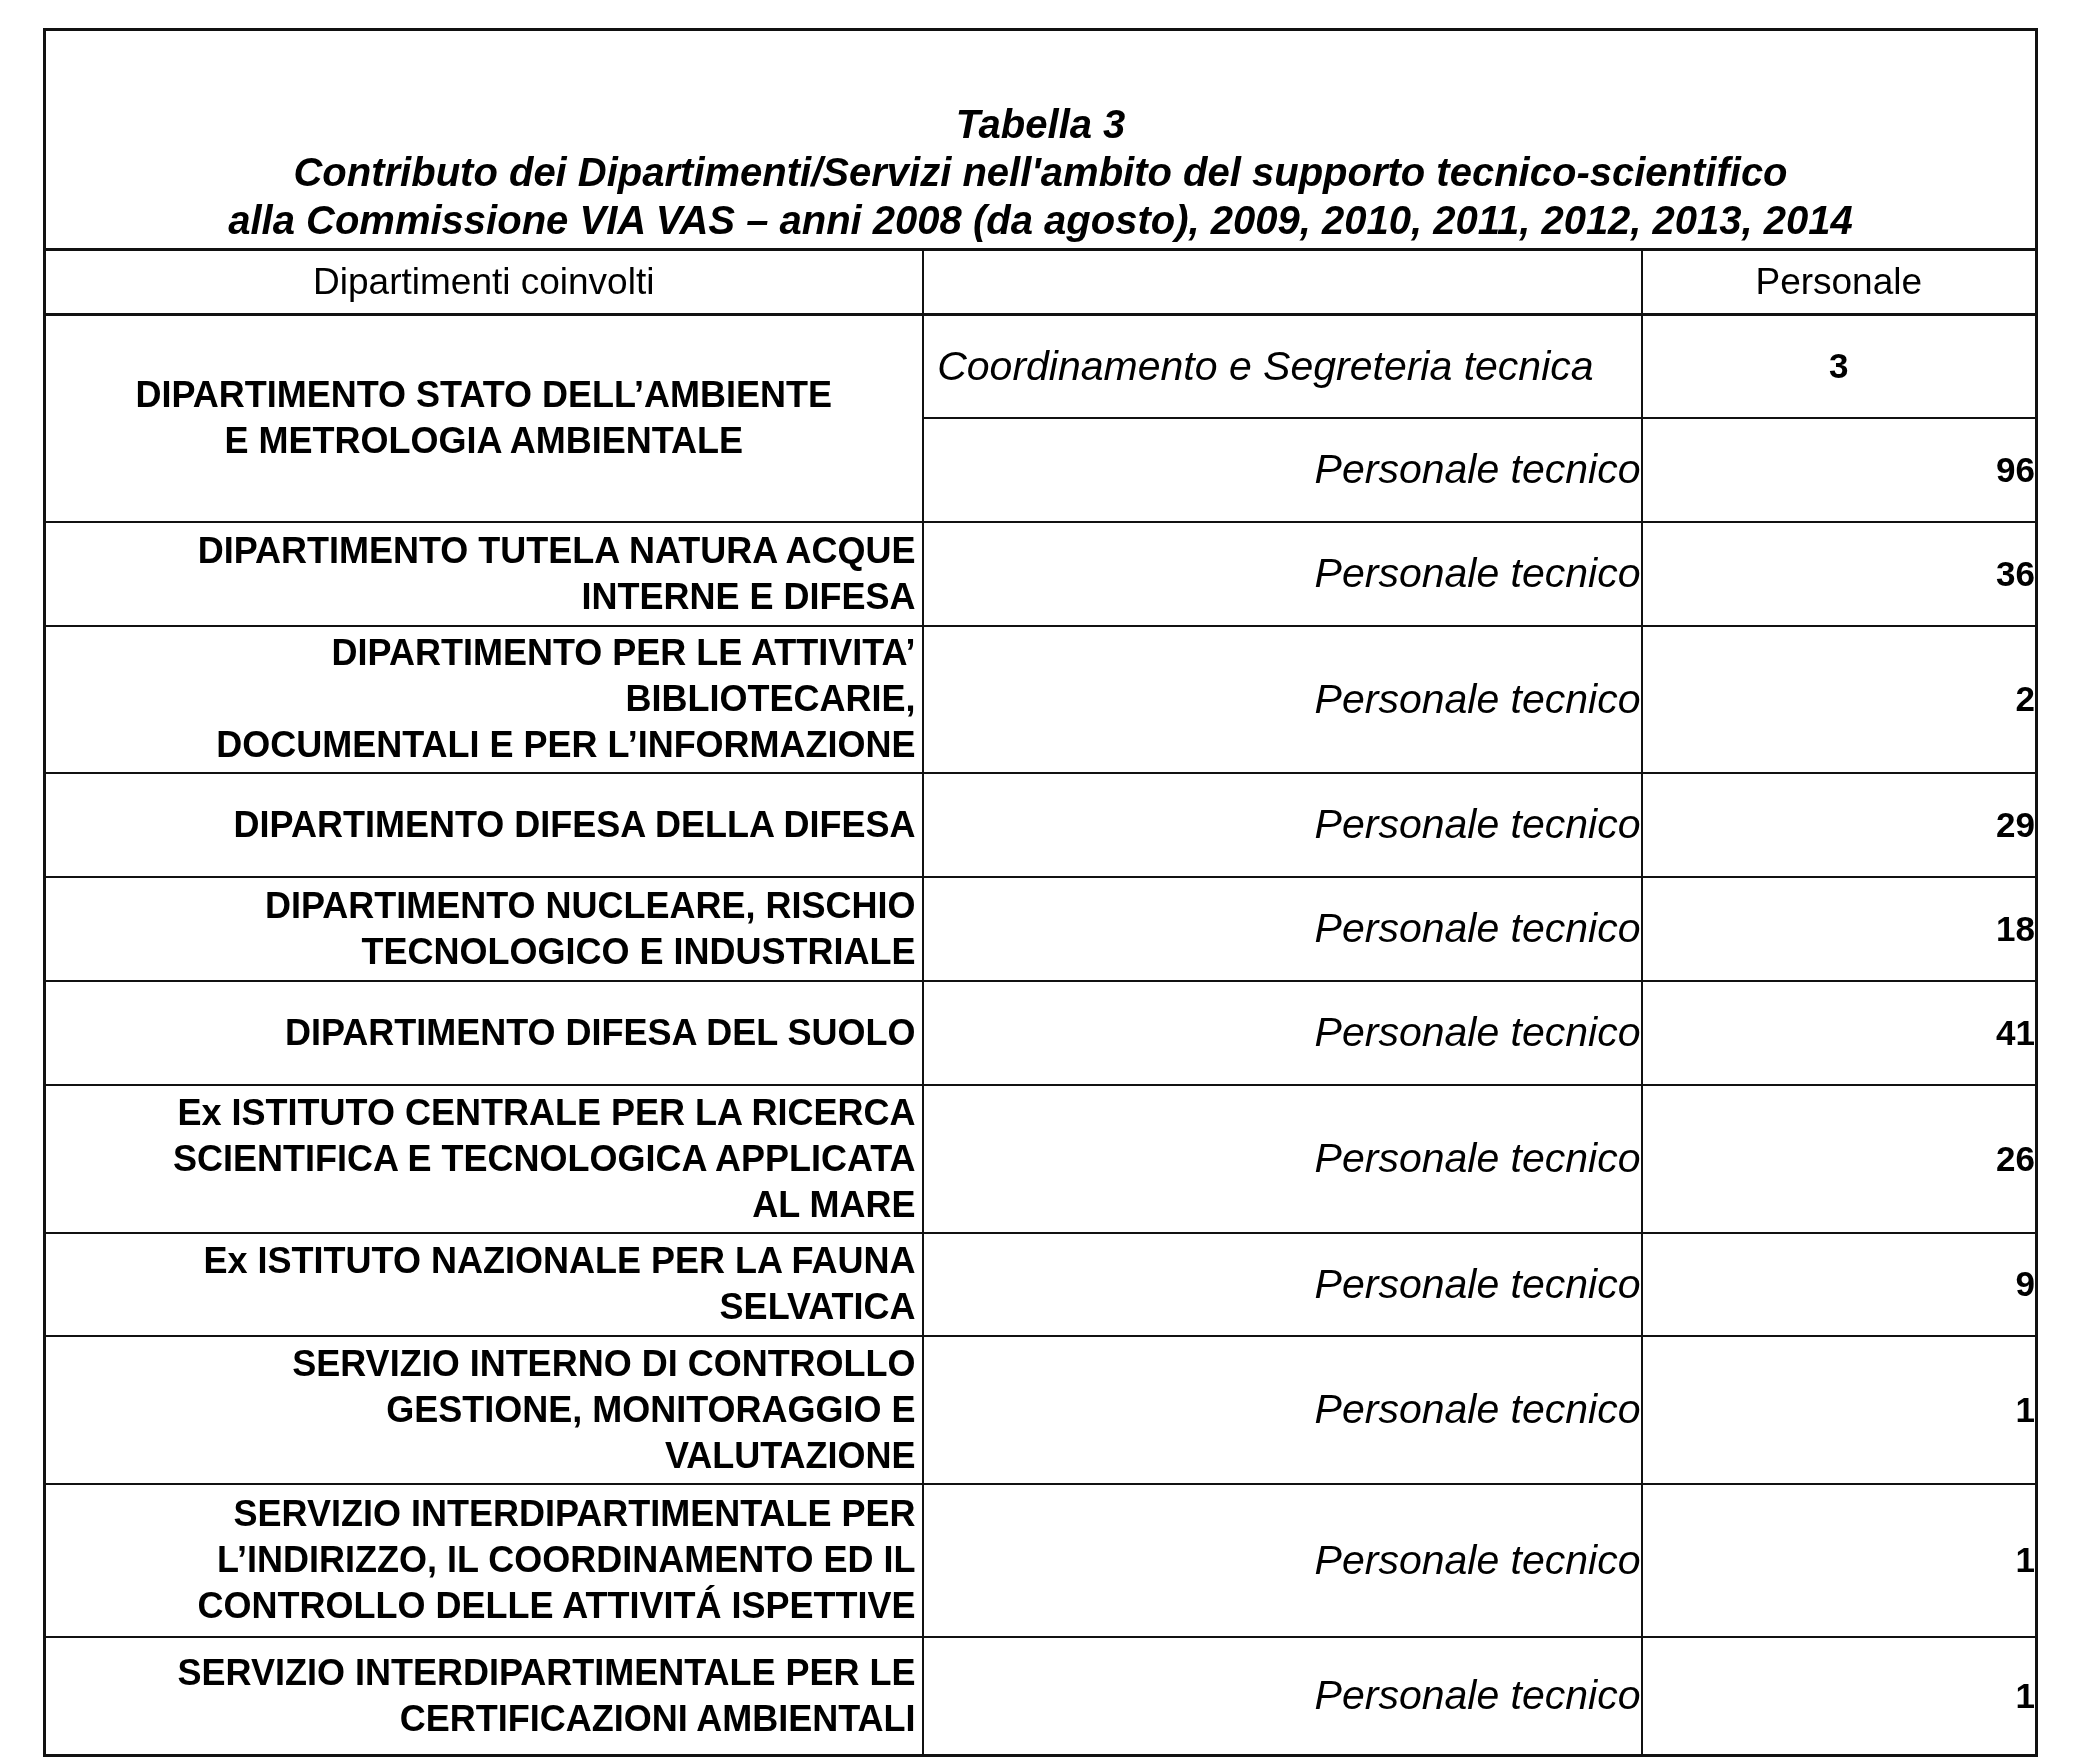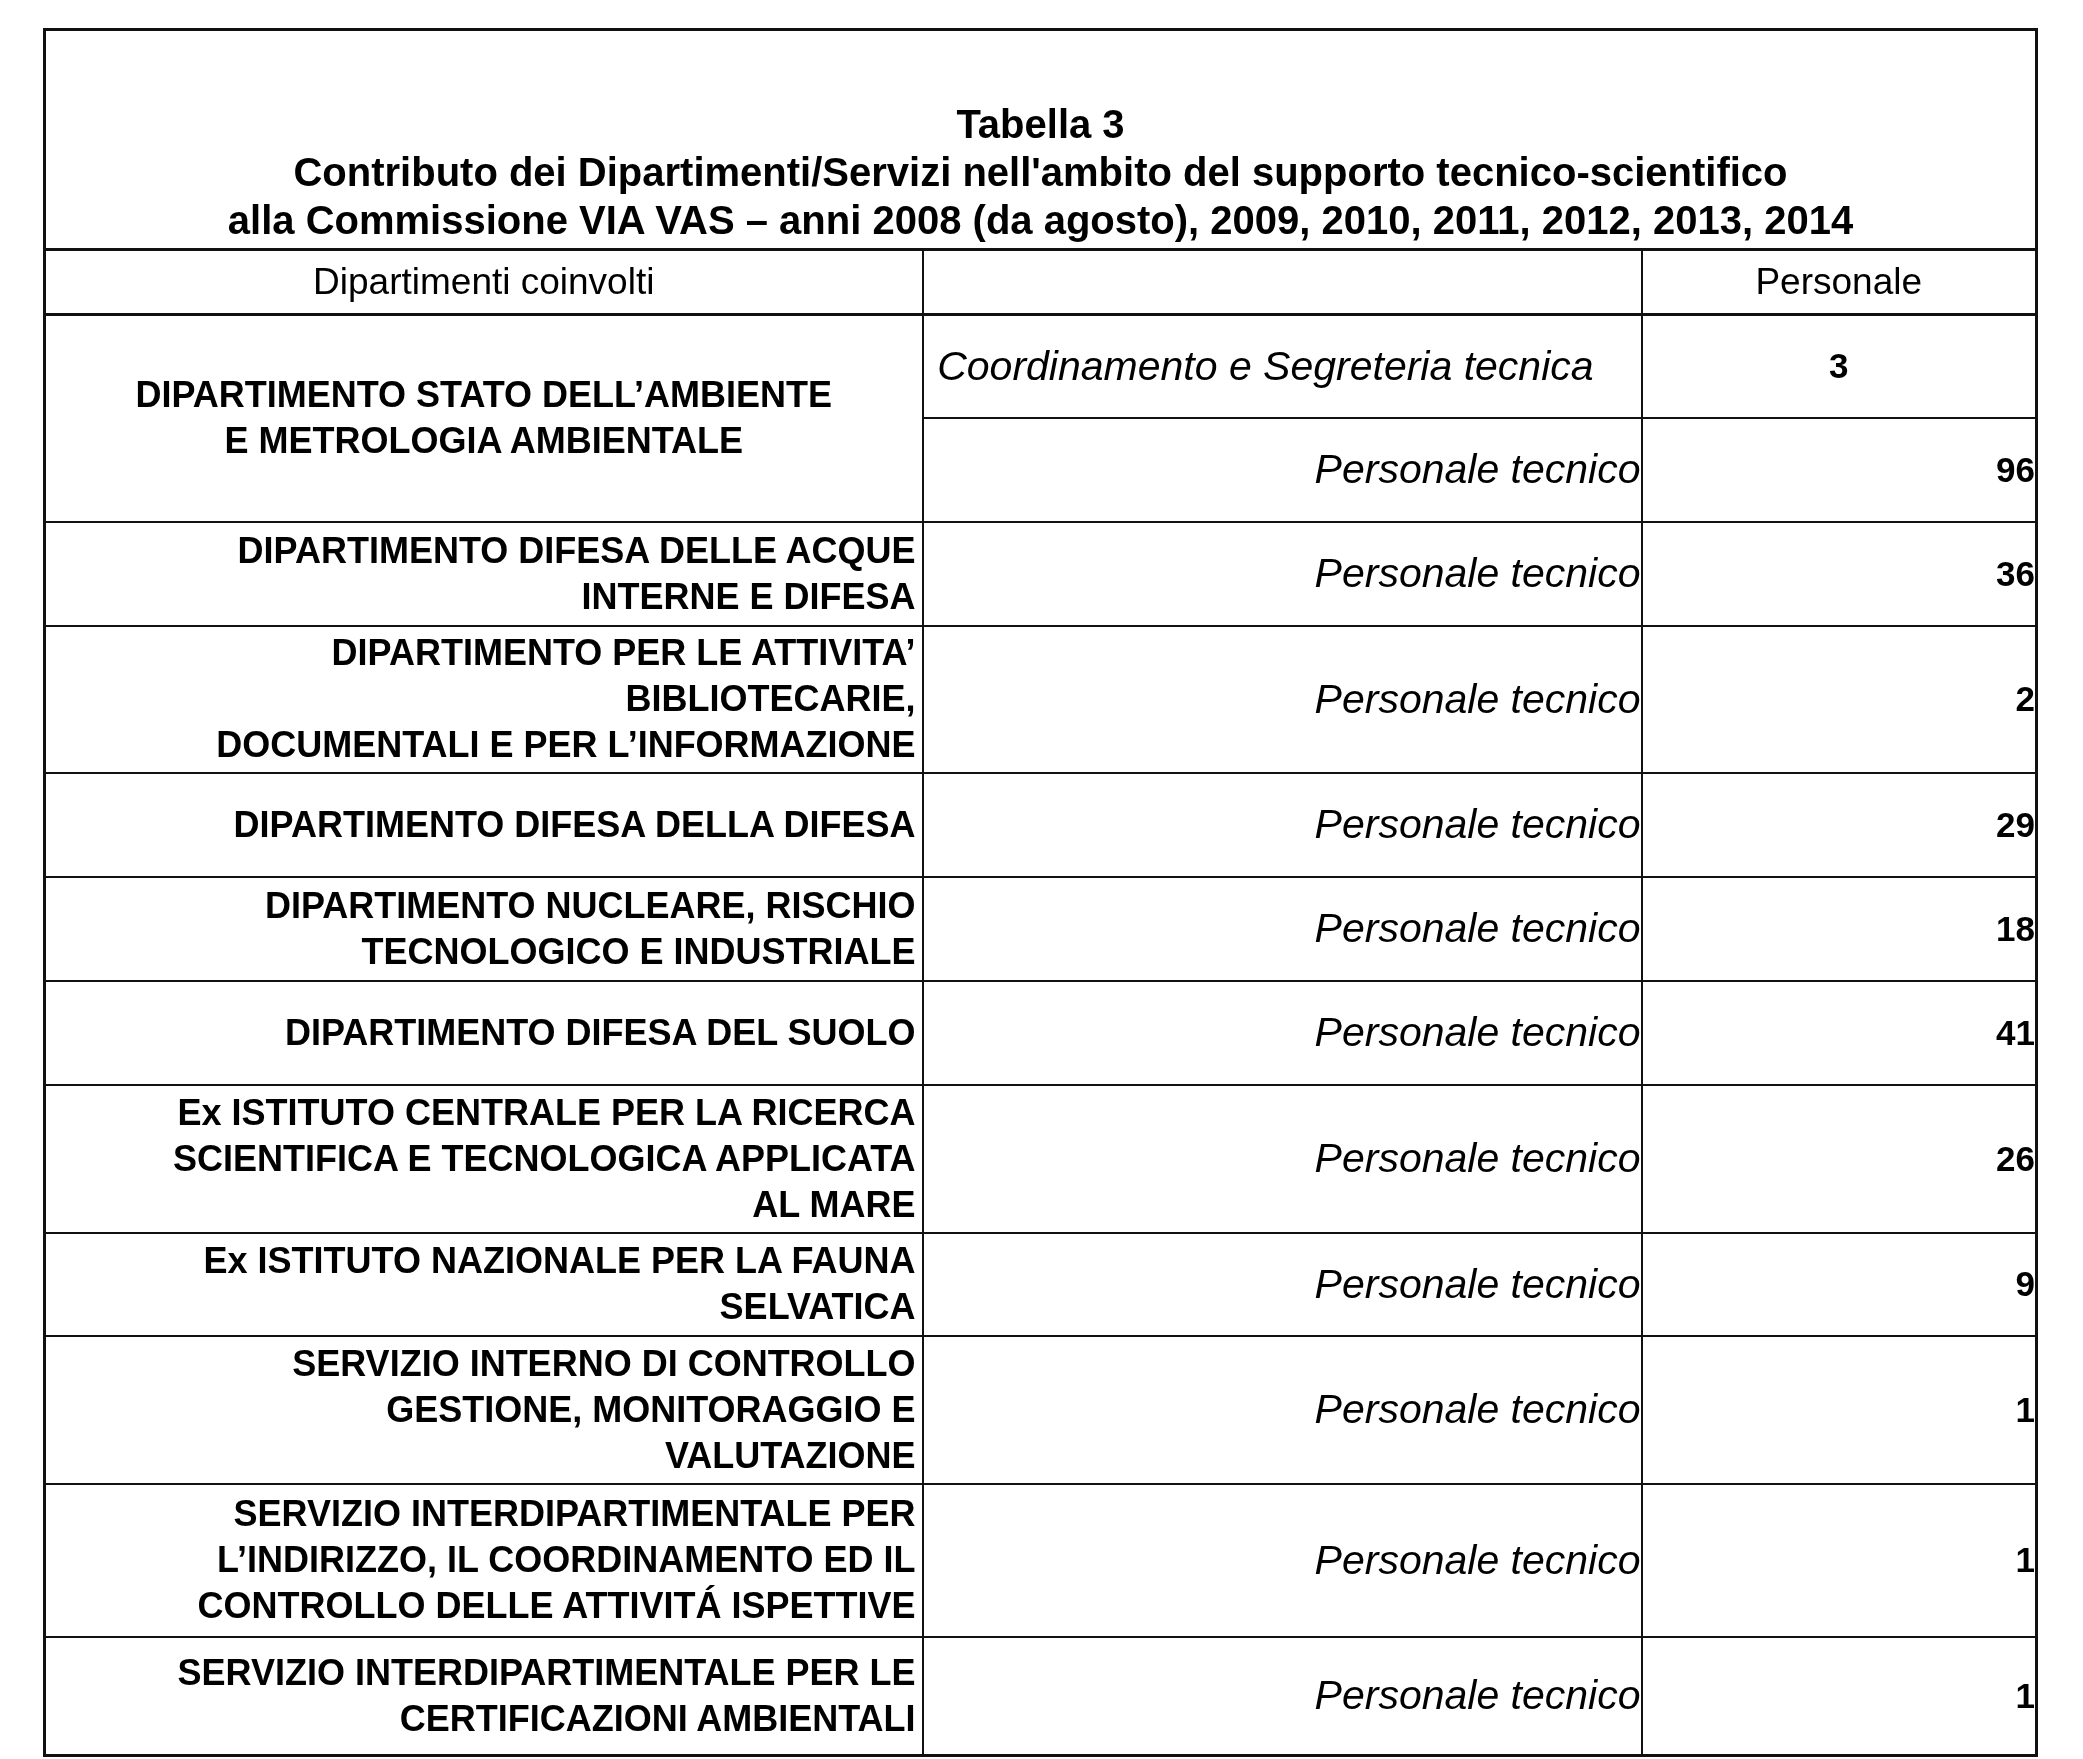--- a/index.html
+++ b/index.html
@@ -31,20 +31,21 @@
     }
     .title-cell {
       height: 213px;
       text-align: center;
       vertical-align: bottom !important;
       font-weight: bold;
       font-size: 40px;
       line-height: 48px;
       padding-bottom: 3.9px !important;
       border-bottom: 3.9px solid #111111 !important;
+      font-style: italic;
     }
     .title-line { display: block; }
     tr.header-row td {
       height: 62px;
       font-size: 37px;
       text-align: center;
       border-bottom: 3.9px solid #111111 !important;
     }
     .dept-cell {
       text-align: center;
@@ -101,21 +102,21 @@
         </td>
         <td class="role-cell" style="height: 101px;">Coordinamento e Segreteria tecnica</td>
         <td class="count-cell">3</td>
       </tr>
       <tr class="group-end">
         <td class="role-cell" style="height: 102px;">Personale tecnico</td>
         <td class="count-cell">96</td>
       </tr>
       <tr class="group-end">
         <td class="dept-cell" rowspan="1">
-          <span class="dept-line">DIPARTIMENTO DIFESA DELLE ACQUE</span>
+          <span class="dept-line">DIPARTIMENTO TUTELA NATURA ACQUE</span>
           <span class="dept-line">INTERNE E DIFESA</span>
         </td>
         <td class="role-cell" style="height: 102px;">Personale tecnico</td>
         <td class="count-cell">36</td>
       </tr>
       <tr class="group-end">
         <td class="dept-cell" rowspan="1">
           <span class="dept-line">DIPARTIMENTO PER LE ATTIVITA’</span>
           <span class="dept-line">BIBLIOTECARIE,</span>
           <span class="dept-line">DOCUMENTALI E PER L’INFORMAZIONE</span>

